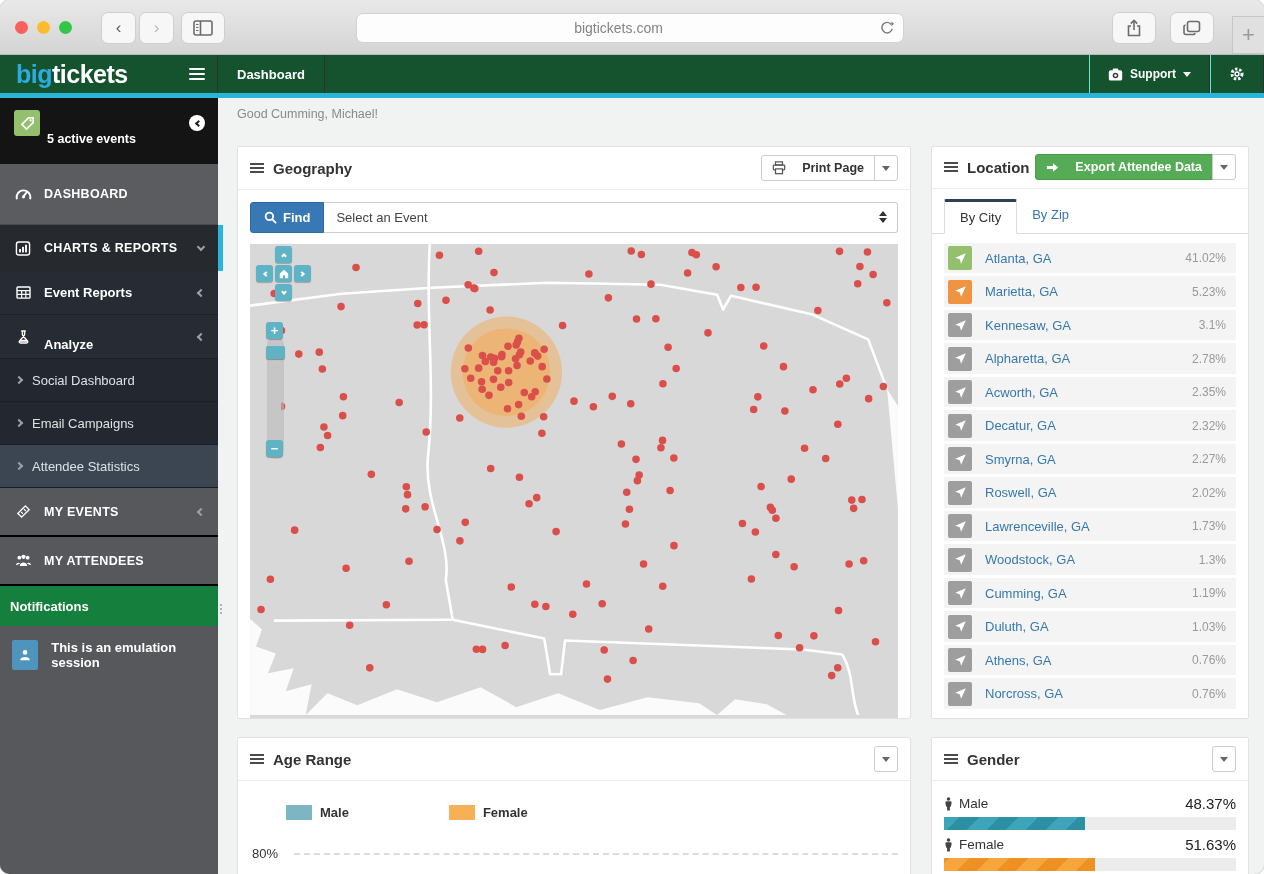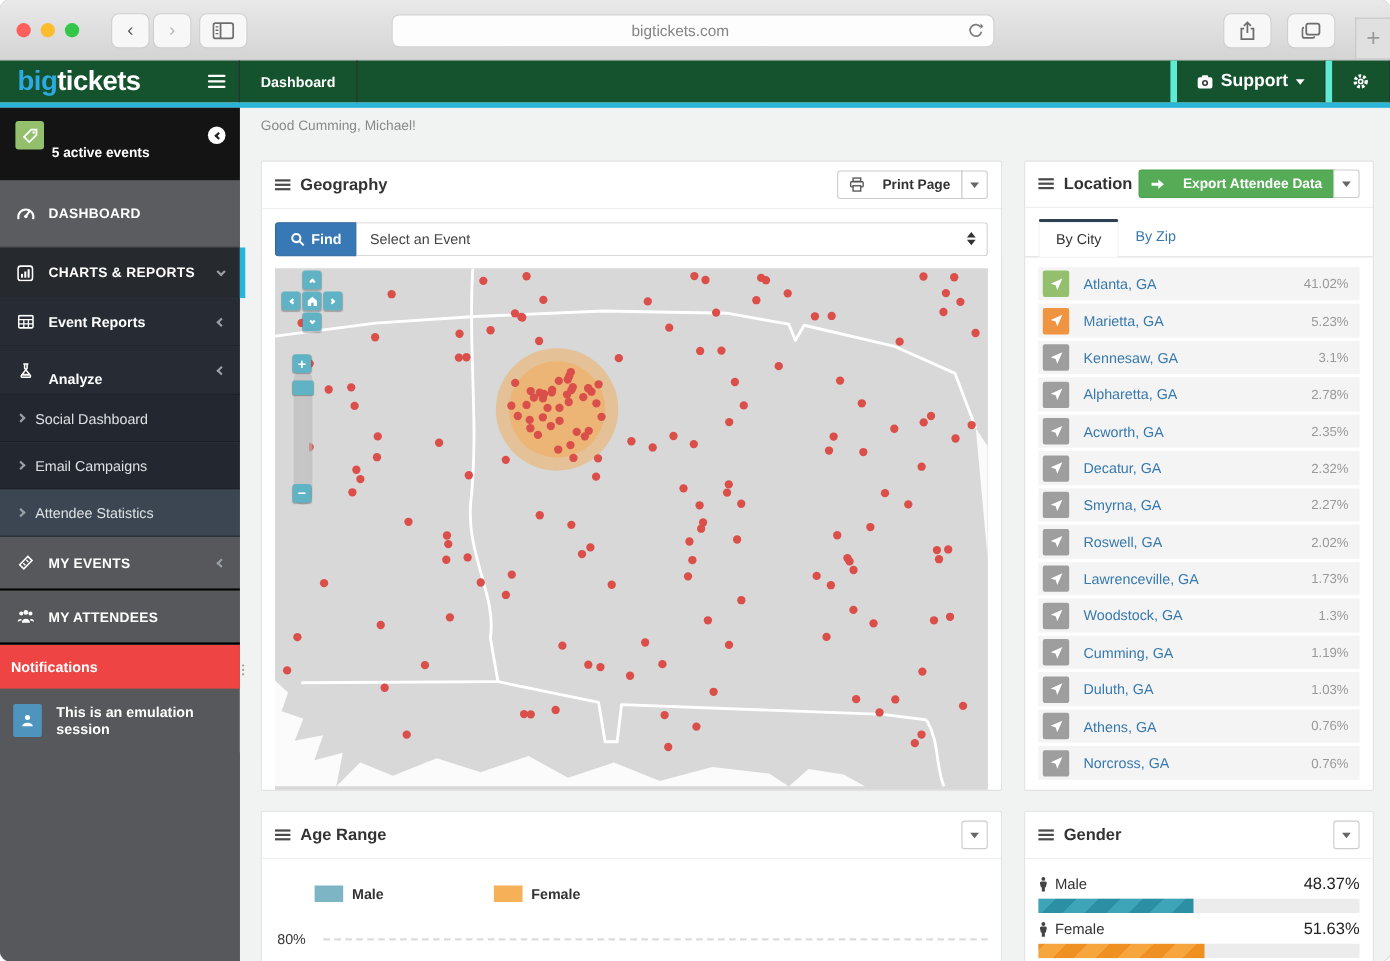--- a/index.html
+++ b/index.html
@@ -31,22 +31,22 @@
   
   .appbar { position:relative; height:38px; background:#14532d; display:flex; align-items:stretch; color:#fff; }
   .logo { width:176px; display:flex; align-items:center; padding-left:16px; font-size:25px; font-weight:bold; letter-spacing:-.5px; }
   .logo .p1 { color:#2daae1; } .logo .p2 { color:#fff; }
   .hamb { display:inline-flex; flex-direction:column; gap:3px; justify-content:center; }
   .hamb i { display:block; width:16px; height:2px; background:#fff; border-radius:1px; }
   .ab-toggle { width:42px; display:flex; align-items:center; justify-content:center; border-right:1px solid #2e2f31; }
   .ab-item { display:flex; align-items:center; padding:0 19px; font-size:13px; font-weight:bold;
              border-right:1px solid #2e2f31; }
   .ab-spacer { flex:1; }
-  .ab-right { display:flex; align-items:center; padding:0 18px; gap:7px; font-size:16px; font-weight:bold;
-              border-left:6px solid #5eead4; border-right:1px solid #2e2f31; }
+  .ab-right { display:flex; align-items:center; padding:0 18px; gap:7px; font-size:12px; font-weight:bold;
+              border-left:1px solid #5eead4; border-right:1px solid #2e2f31; }
   .caret-dn { width:0; height:0; border-left:4px solid transparent; border-right:4px solid transparent; border-top:5px solid #fff; }
   .cyanbar { height:5px; background:#29b5d8; }
 
   
   .body-row { display:flex; height:776px; }
   .sidebar { width:218px; background:#57585c; display:flex; flex-direction:column; flex-shrink:0; color:#fff; position:relative; }
   .content { flex:1; padding:9px 13px 0 19px; overflow:hidden; }
 
   
   .sb-top { height:66px; background:#141414; position:relative; flex-shrink:0; }
@@ -64,21 +64,21 @@
   .row-dash { height:61px; background:#5b5c60; border-bottom:1px solid #4a4b4f; }
   .row-charts { height:46px; background:#26292e; }
   .row-charts::after { content:""; position:absolute; right:-5px; top:0; width:5px; height:100%; background:#29b5d8; }
   .row-sect { height:44px; background:#272c34; border-bottom:1px solid #1d2127; }
   .row-sub { height:43px; background:#232830; border-bottom:1px solid #1b2026; }
   .row-sub .lab { font-weight:normal; font-size:13px; color:#dde1e4; letter-spacing:0; }
   .row-sub .pre { color:#8d949b; margin-right:10px; margin-left:2px; display:flex; }
   .row-sub.sel { background:#3c4652; }
   .row-grey { height:49px; background:#57585c; border-bottom:2px solid #000000; }
   .row-grey.tall { height:60px; }
-  .notif { height:40px; background:#ef4444; display:flex; align-items:center; padding:0 10px;
+  .notif { height:40px; background:#15803d; display:flex; align-items:center; padding:0 10px;
            font-size:13px; font-weight:bold; flex-shrink:0; }
   .emul { display:flex; align-items:center; padding:14px 12px; flex-shrink:0; }
   .emul .uic { width:30px; height:30px; background:#4f94bd; border-radius:2px; display:flex; align-items:center; justify-content:center; }
   .emul .txt { margin-left:13px; font-size:13px; font-weight:bold; }
   .sb-fill { flex:1; background:#57585c; }
   .sb-grip { position:absolute; right:-4px; top:506px; display:flex; flex-direction:column; gap:2px; }
   .sb-grip i { width:2px; height:2px; background:#9a9a9a; border-radius:50%; }
 
   
   .greeting { font-size:12.5px; color:#8a8a8a; height:20px; margin-bottom:19px; }

